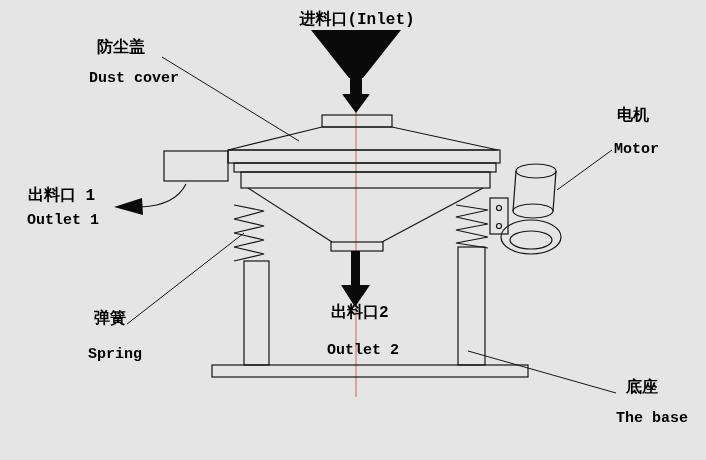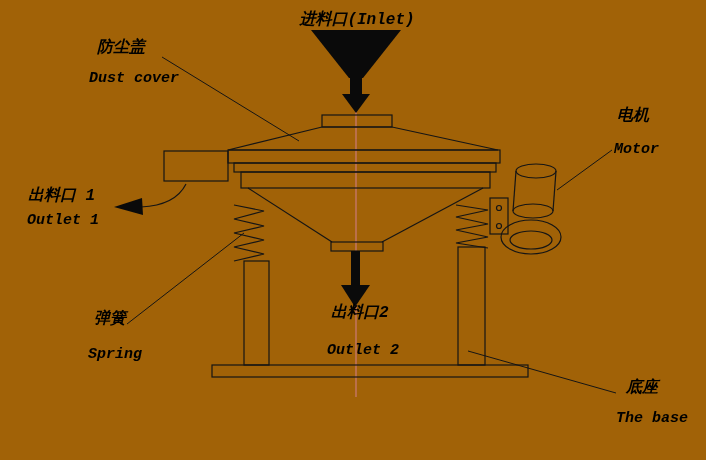--- a/index.html
+++ b/index.html
@@ -1,19 +1,18 @@
 <!DOCTYPE html>
 <html><head>
 <meta charset="utf-8">
 <style>
   html,body{margin:0;padding:0;background:#fff;}
   .stage{
-    position:relative;width:706px;height:460px;background:#a16207;overflow:hidden;
+    position:relative;width:706px;height:460px;background:#e5e5e5;overflow:hidden;
     font-family:"Liberation Mono","DejaVu Sans Mono",monospace;
-    font-style:italic;
   }
   svg{display:block;}
   .ln{stroke:#151515;stroke-width:1.2;fill:none;}
   .thin{stroke:#151515;stroke-width:1;fill:none;}
   .solid{fill:#0a0a0a;stroke:none;}
   text.lbl{
     font-family:"Liberation Mono","DejaVu Sans Mono",monospace;
     font-weight:bold;font-size:15px;fill:#000;
   }
   text.lbl-cn{font-size:16px;}

